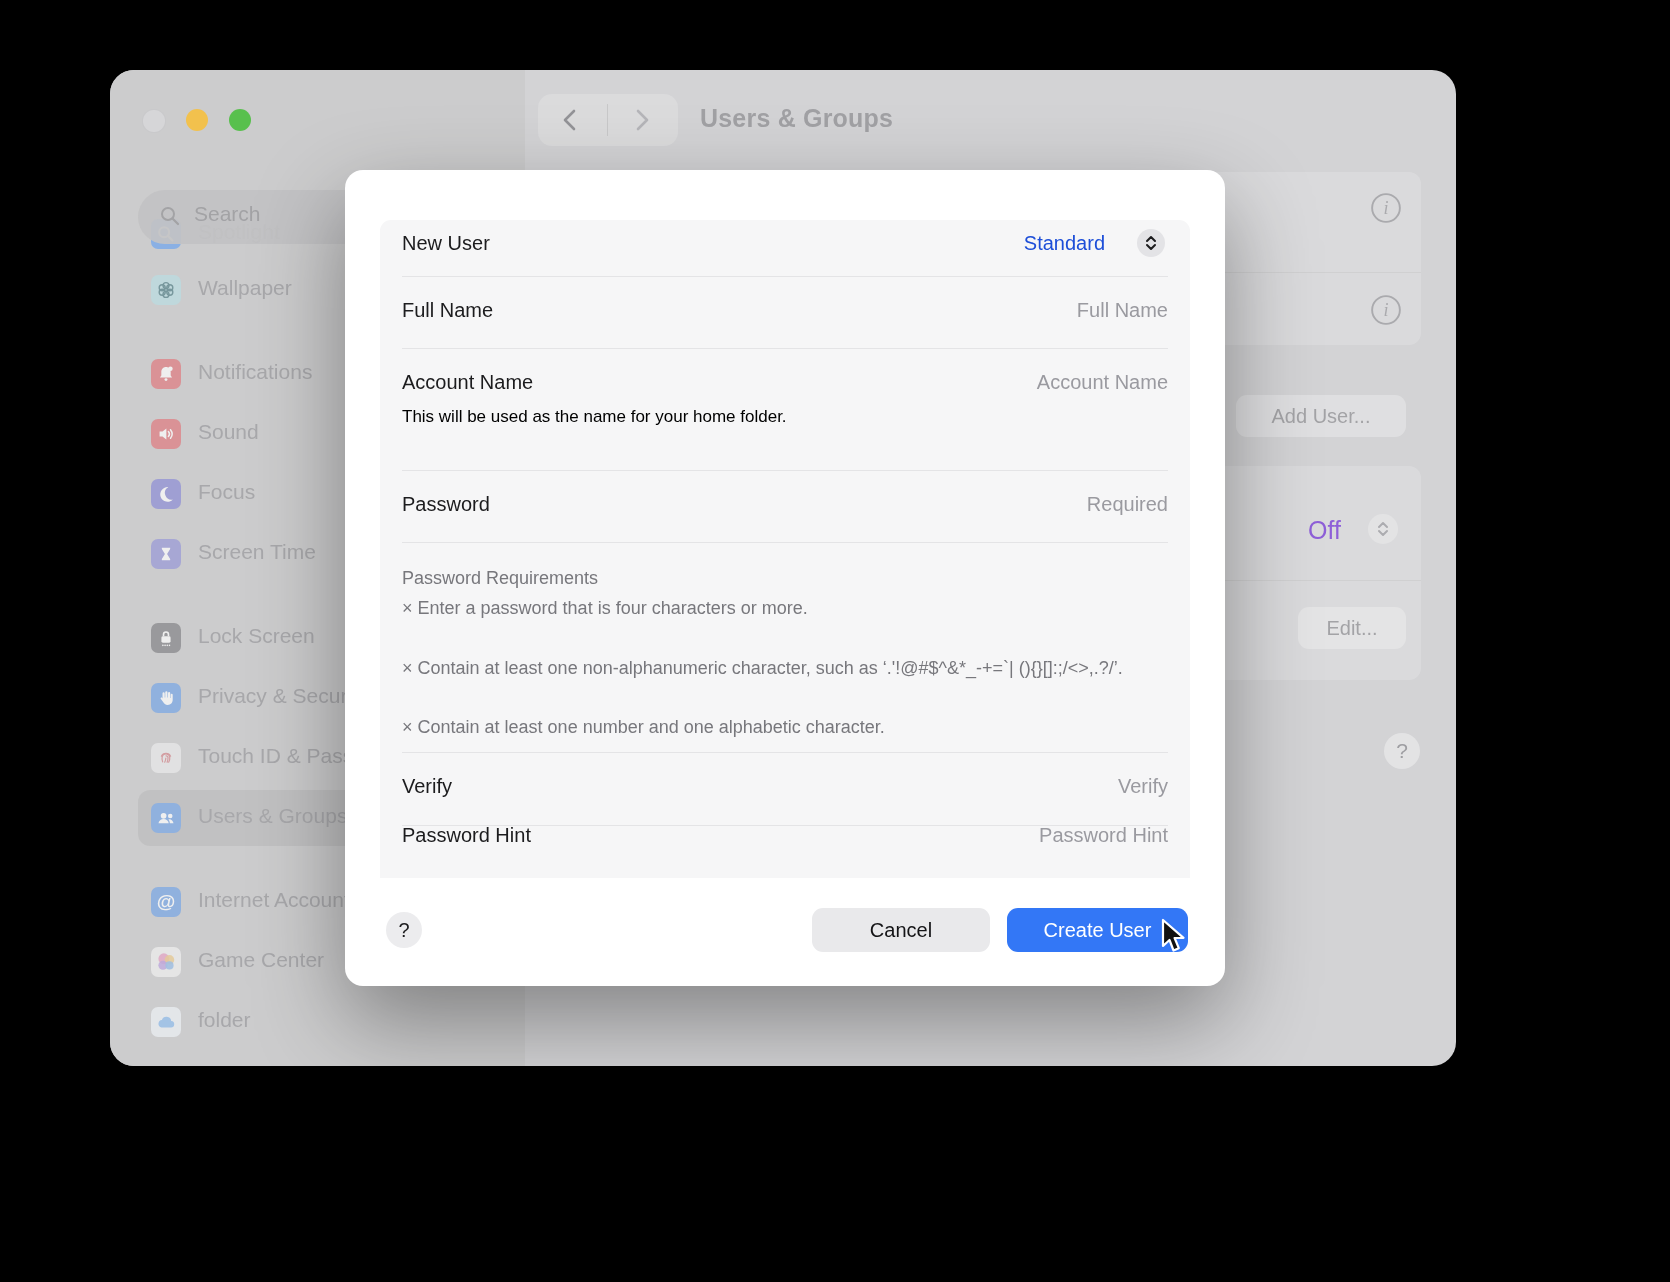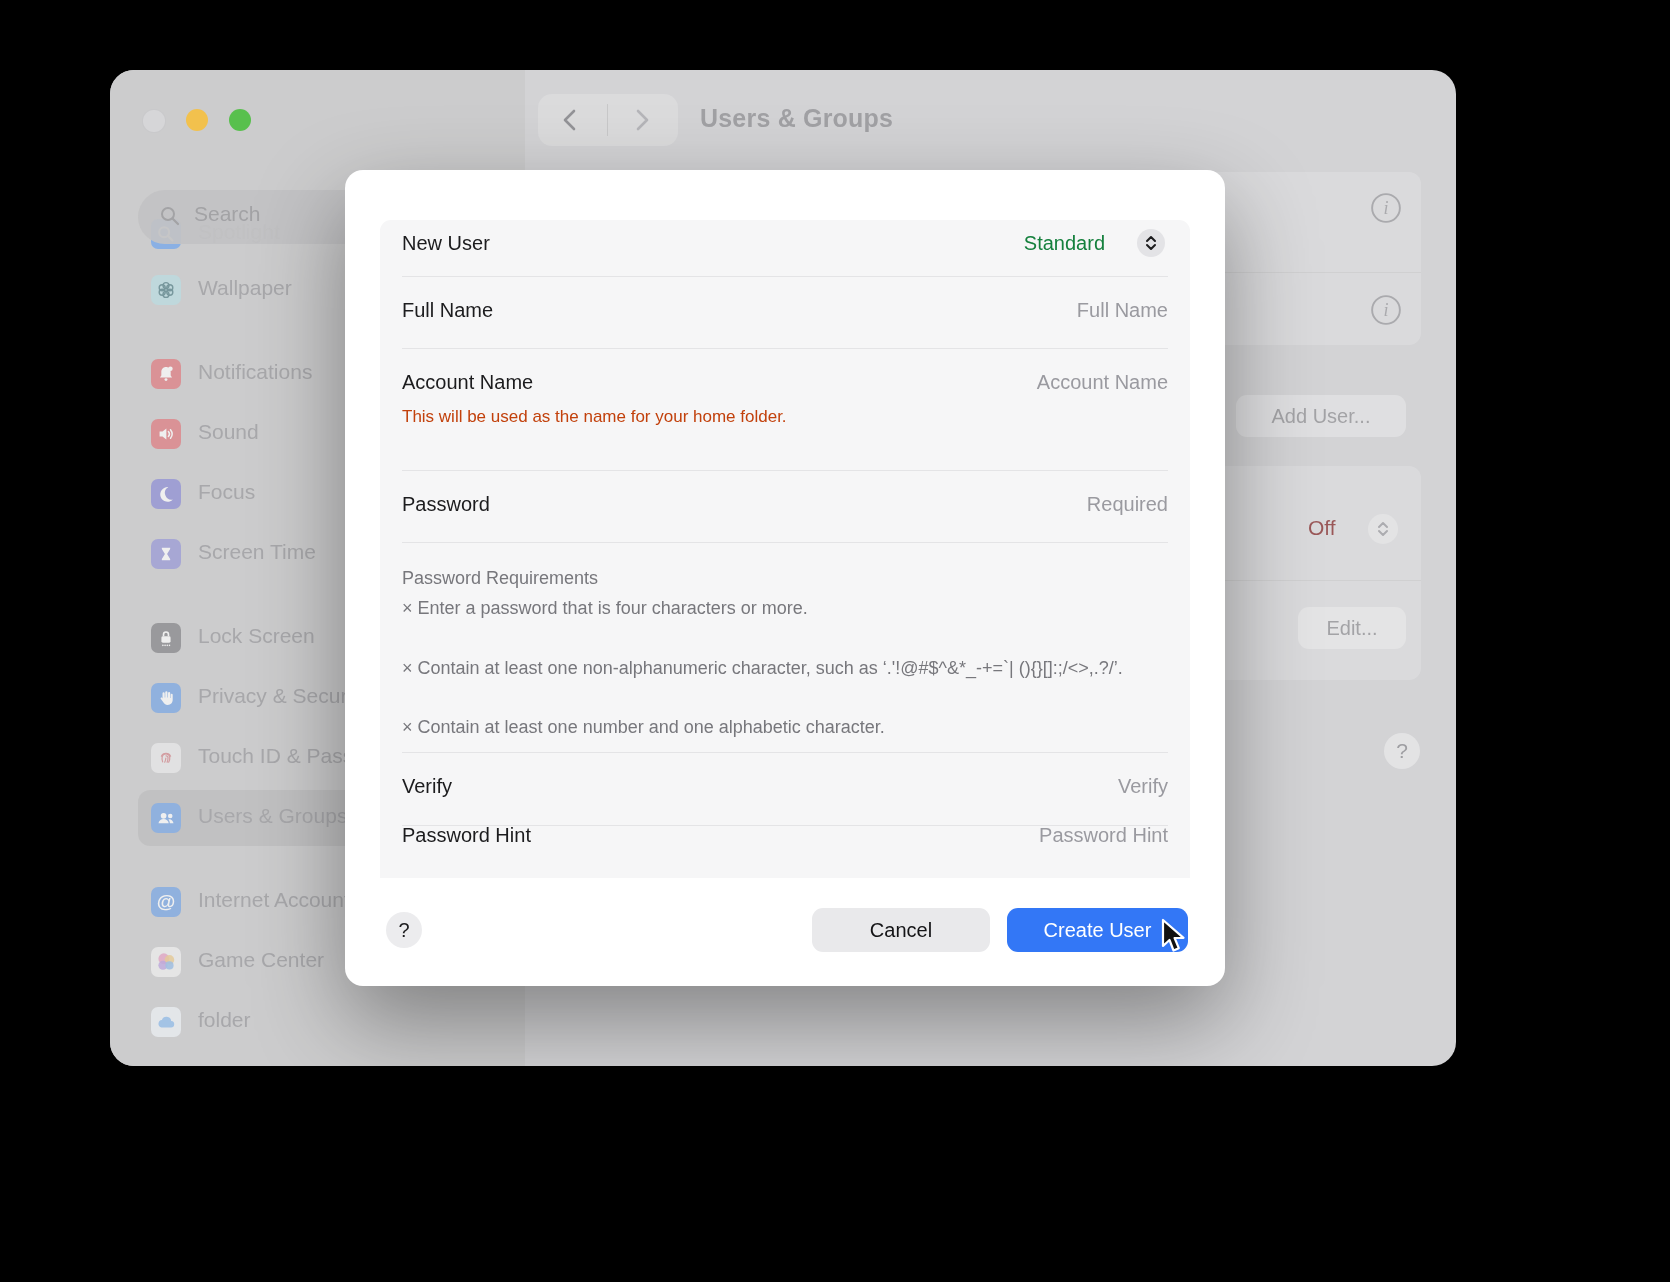--- a/index.html
+++ b/index.html
@@ -23,33 +23,33 @@
     display:flex;align-items:center;justify-content:center;}
   .s-lb{position:absolute;left:60px;top:14px;font-size:21px;color:#97979b;white-space:nowrap;}
   .s-sel{background:rgba(0,0,0,.08);border-radius:12px;}
   .atsym{color:#fff;font-size:19px;font-weight:700;}
   
   .panelbg{background:rgba(255,255,255,.26);border-radius:12px;}
   .hairline-bg{height:1px;background:rgba(0,0,0,.07);}
   .ibtn{width:32px;height:32px;}
   .gbtn{border-radius:11px;background:rgba(255,255,255,.42);color:#8c8c90;font-size:20px;
     display:flex;align-items:center;justify-content:center;}
-  .offlbl{color:#7f1d1d;font-size:21px;text-align:center;}
+  .offlbl{color:#6d28d9;font-size:25px;text-align:center;}
   .help-circ-bg{width:36px;height:36px;border-radius:50%;background:rgba(255,255,255,.55);
     color:#85858a;font-size:21px;display:flex;align-items:center;justify-content:center;}
   
   #dialog{left:345px;top:170px;width:880px;height:816px;background:#fff;border-radius:18px;
     box-shadow:0 35px 90px rgba(0,0,0,.38);}
   #dpanel{left:35px;top:50px;width:810px;height:658px;background:#f6f6f7;border-radius:11px 11px 0 0;overflow:hidden;}
   .drow{left:0;width:810px;}
   .dlabel{position:absolute;left:22px;font-size:20px;color:#1c1c1e;white-space:nowrap;}
   .dvalue{position:absolute;right:22px;font-size:20px;color:#9a9aa0;white-space:nowrap;text-align:right;}
-  .dvalue.dark{color:#15803d;}
+  .dvalue.dark{color:#1d4ed8;}
   .dsep{position:absolute;left:22px;right:22px;height:1px;background:#e4e4e6;}
-  .ddesc{position:absolute;left:22px;font-size:17px;line-height:26px;color:#c2410c;width:390px;}
+  .ddesc{position:absolute;left:22px;font-size:17px;line-height:26px;color:#000000;width:390px;}
   .req{color:#77777c;font-size:18px;line-height:30px;}
   .stepper{position:absolute;width:28px;height:28px;border-radius:50%;background:#e3e3e6;
     display:flex;align-items:center;justify-content:center;}
   .btn{border-radius:11px;font-size:20px;display:flex;align-items:center;justify-content:center;}
   #btn-cancel{left:467px;top:738px;width:178px;height:44px;background:#e9e9eb;color:#141416;}
   #btn-create{left:662px;top:738px;width:181px;height:44px;background:#3377F6;color:#fff;font-weight:500;}
   #dlg-help{left:41px;top:742px;width:36px;height:36px;border-radius:50%;background:#ececee;
     color:#1c1c1e;font-size:20px;display:flex;align-items:center;justify-content:center;}
   #cursor{left:1158px;top:918px;width:32px;height:36px;z-index:60;}
 </style>

